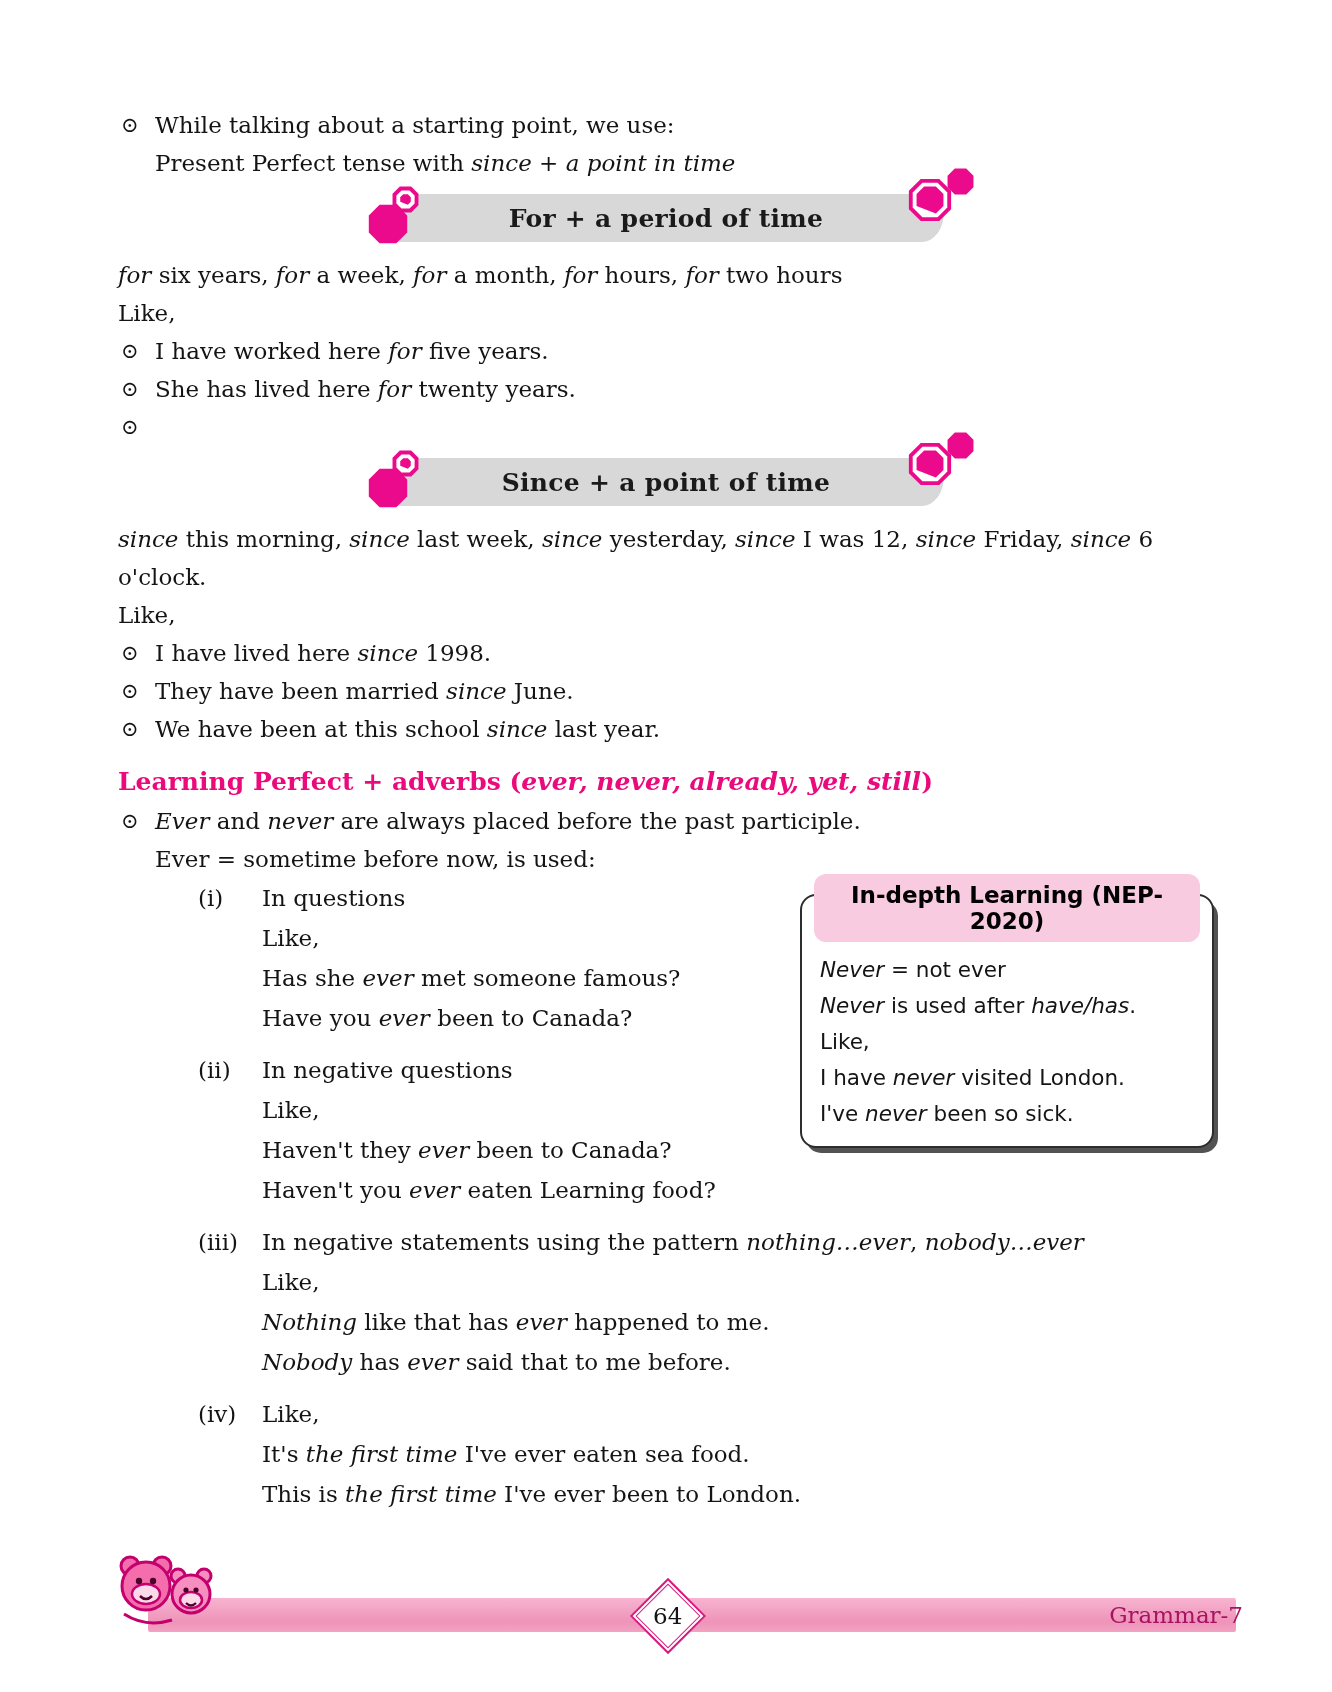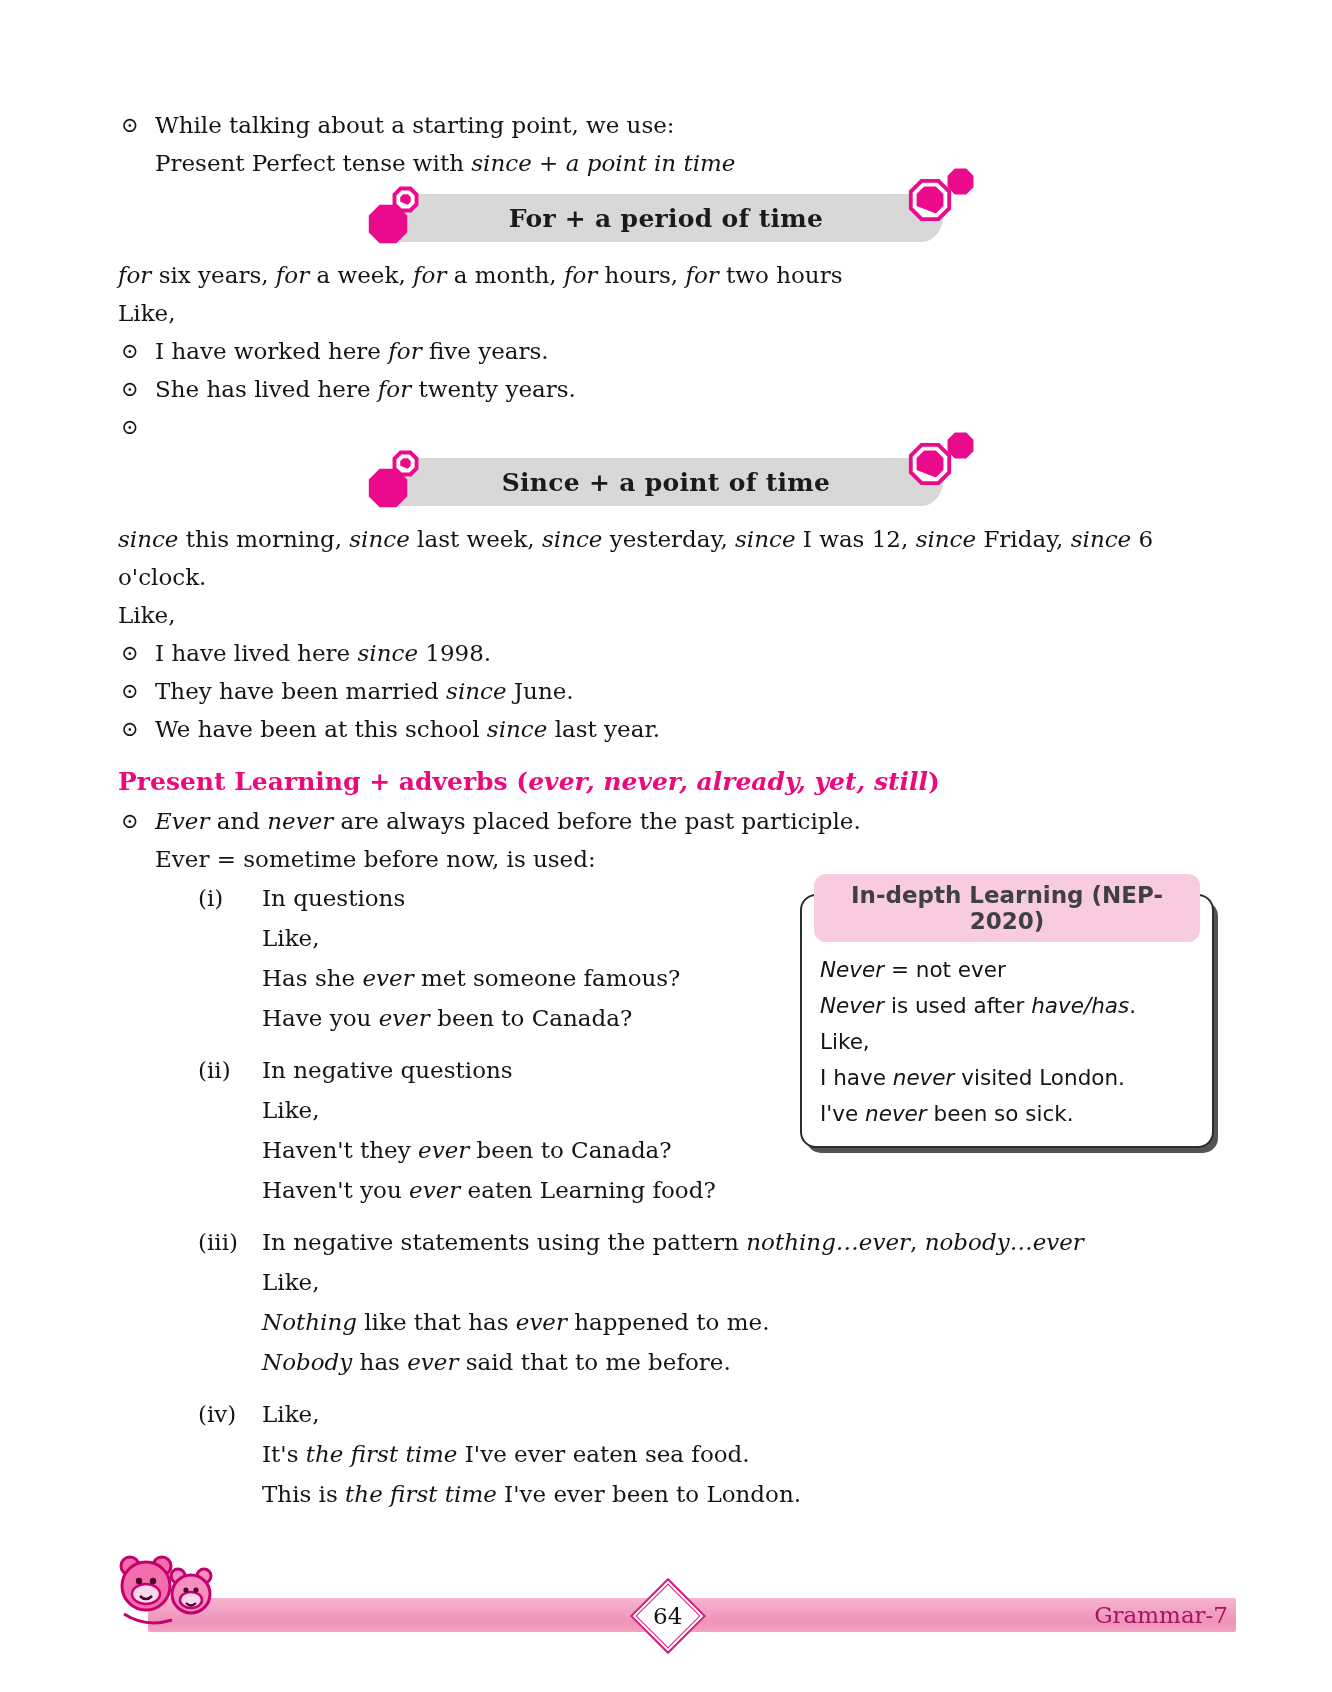--- a/index.html
+++ b/index.html
@@ -51,41 +51,41 @@
     border:2.5px solid #2d2d2d;border-radius:16px;
     box-shadow:5px 6px 0 -1px rgba(40,40,40,.8);
     background:#ffffff;
     font-family:"DejaVu Sans", sans-serif;font-size:21.5px;
     padding:0 18px 14px 18px;
   }
   .indepth-pill{
     margin:-22px -6px 10px -6px;
     background:#f8cbe1;border-radius:12px;
     text-align:center;padding:8px 6px;
-    font-weight:bold;font-size:23px;color:#404040;
+    font-weight:bold;font-size:23px;color:#000000;
   }
   .indepth .line{line-height:36px;}
   
   .footer{position:absolute;left:0;right:0;bottom:60px;height:34px;}
   .footer-bar{
     position:absolute;left:148px;right:96px;top:0;height:34px;
     background:linear-gradient(180deg,#f7b4d0 0%,#ef93b9 70%,#f2a3c4 100%);
     border-radius:2px;
   }
   .mascot{position:absolute;left:104px;bottom:-8px;z-index:3;}
   .diamond{
     position:absolute;left:calc(50% - 25px);top:-9px;z-index:2;
     width:50px;height:50px;background:#ffffff;
     border:2px solid #d81b7f;transform:rotate(45deg);
     display:flex;align-items:center;justify-content:center;
   }
   .diamond::before{content:'';position:absolute;inset:2px;border:1px solid #d81b7f;}
   .diamond-inner{transform:rotate(-45deg);font-size:23px;color:#141414;}
   .footer-label{
-    position:absolute;right:104px;top:4px;z-index:2;
+    position:absolute;right:89px;top:4px;z-index:2;
     font-size:23px;color:#a81263;font-weight:500;
   }
 </style>
 </head>
 <body>
 
 <div class="page">
   <div class="content">
 
     <div class="bullet-row">
@@ -154,21 +154,21 @@
     </div>
     <div class="bullet-row">
       <span class="bullet-icon">⊙</span>
       <span><span>They have been married </span><span class="it">since</span><span> June.</span></span>
     </div>
     <div class="bullet-row">
       <span class="bullet-icon">⊙</span>
       <span><span>We have been at this school </span><span class="it">since</span><span> last year.</span></span>
     </div>
 
-    <h3 class="pink-heading"><span>Present Learning + adverbs (</span><span class="it">ever, never, already, yet, still</span><span>)</span></h3>
+    <h3 class="pink-heading"><span>Learning Perfect + adverbs (</span><span class="it">ever, never, already, yet, still</span><span>)</span></h3>
 
     <div class="bullet-row">
       <span class="bullet-icon">⊙</span>
       <span><span class="it">Ever</span><span> and </span><span class="it">never</span><span> are always placed before the past participle.</span></span>
     </div>
     <div class="row indent1">Ever = sometime before now, is used:</div>
 
     <div class="roman-flex">
       <div class="roman-left">
 

